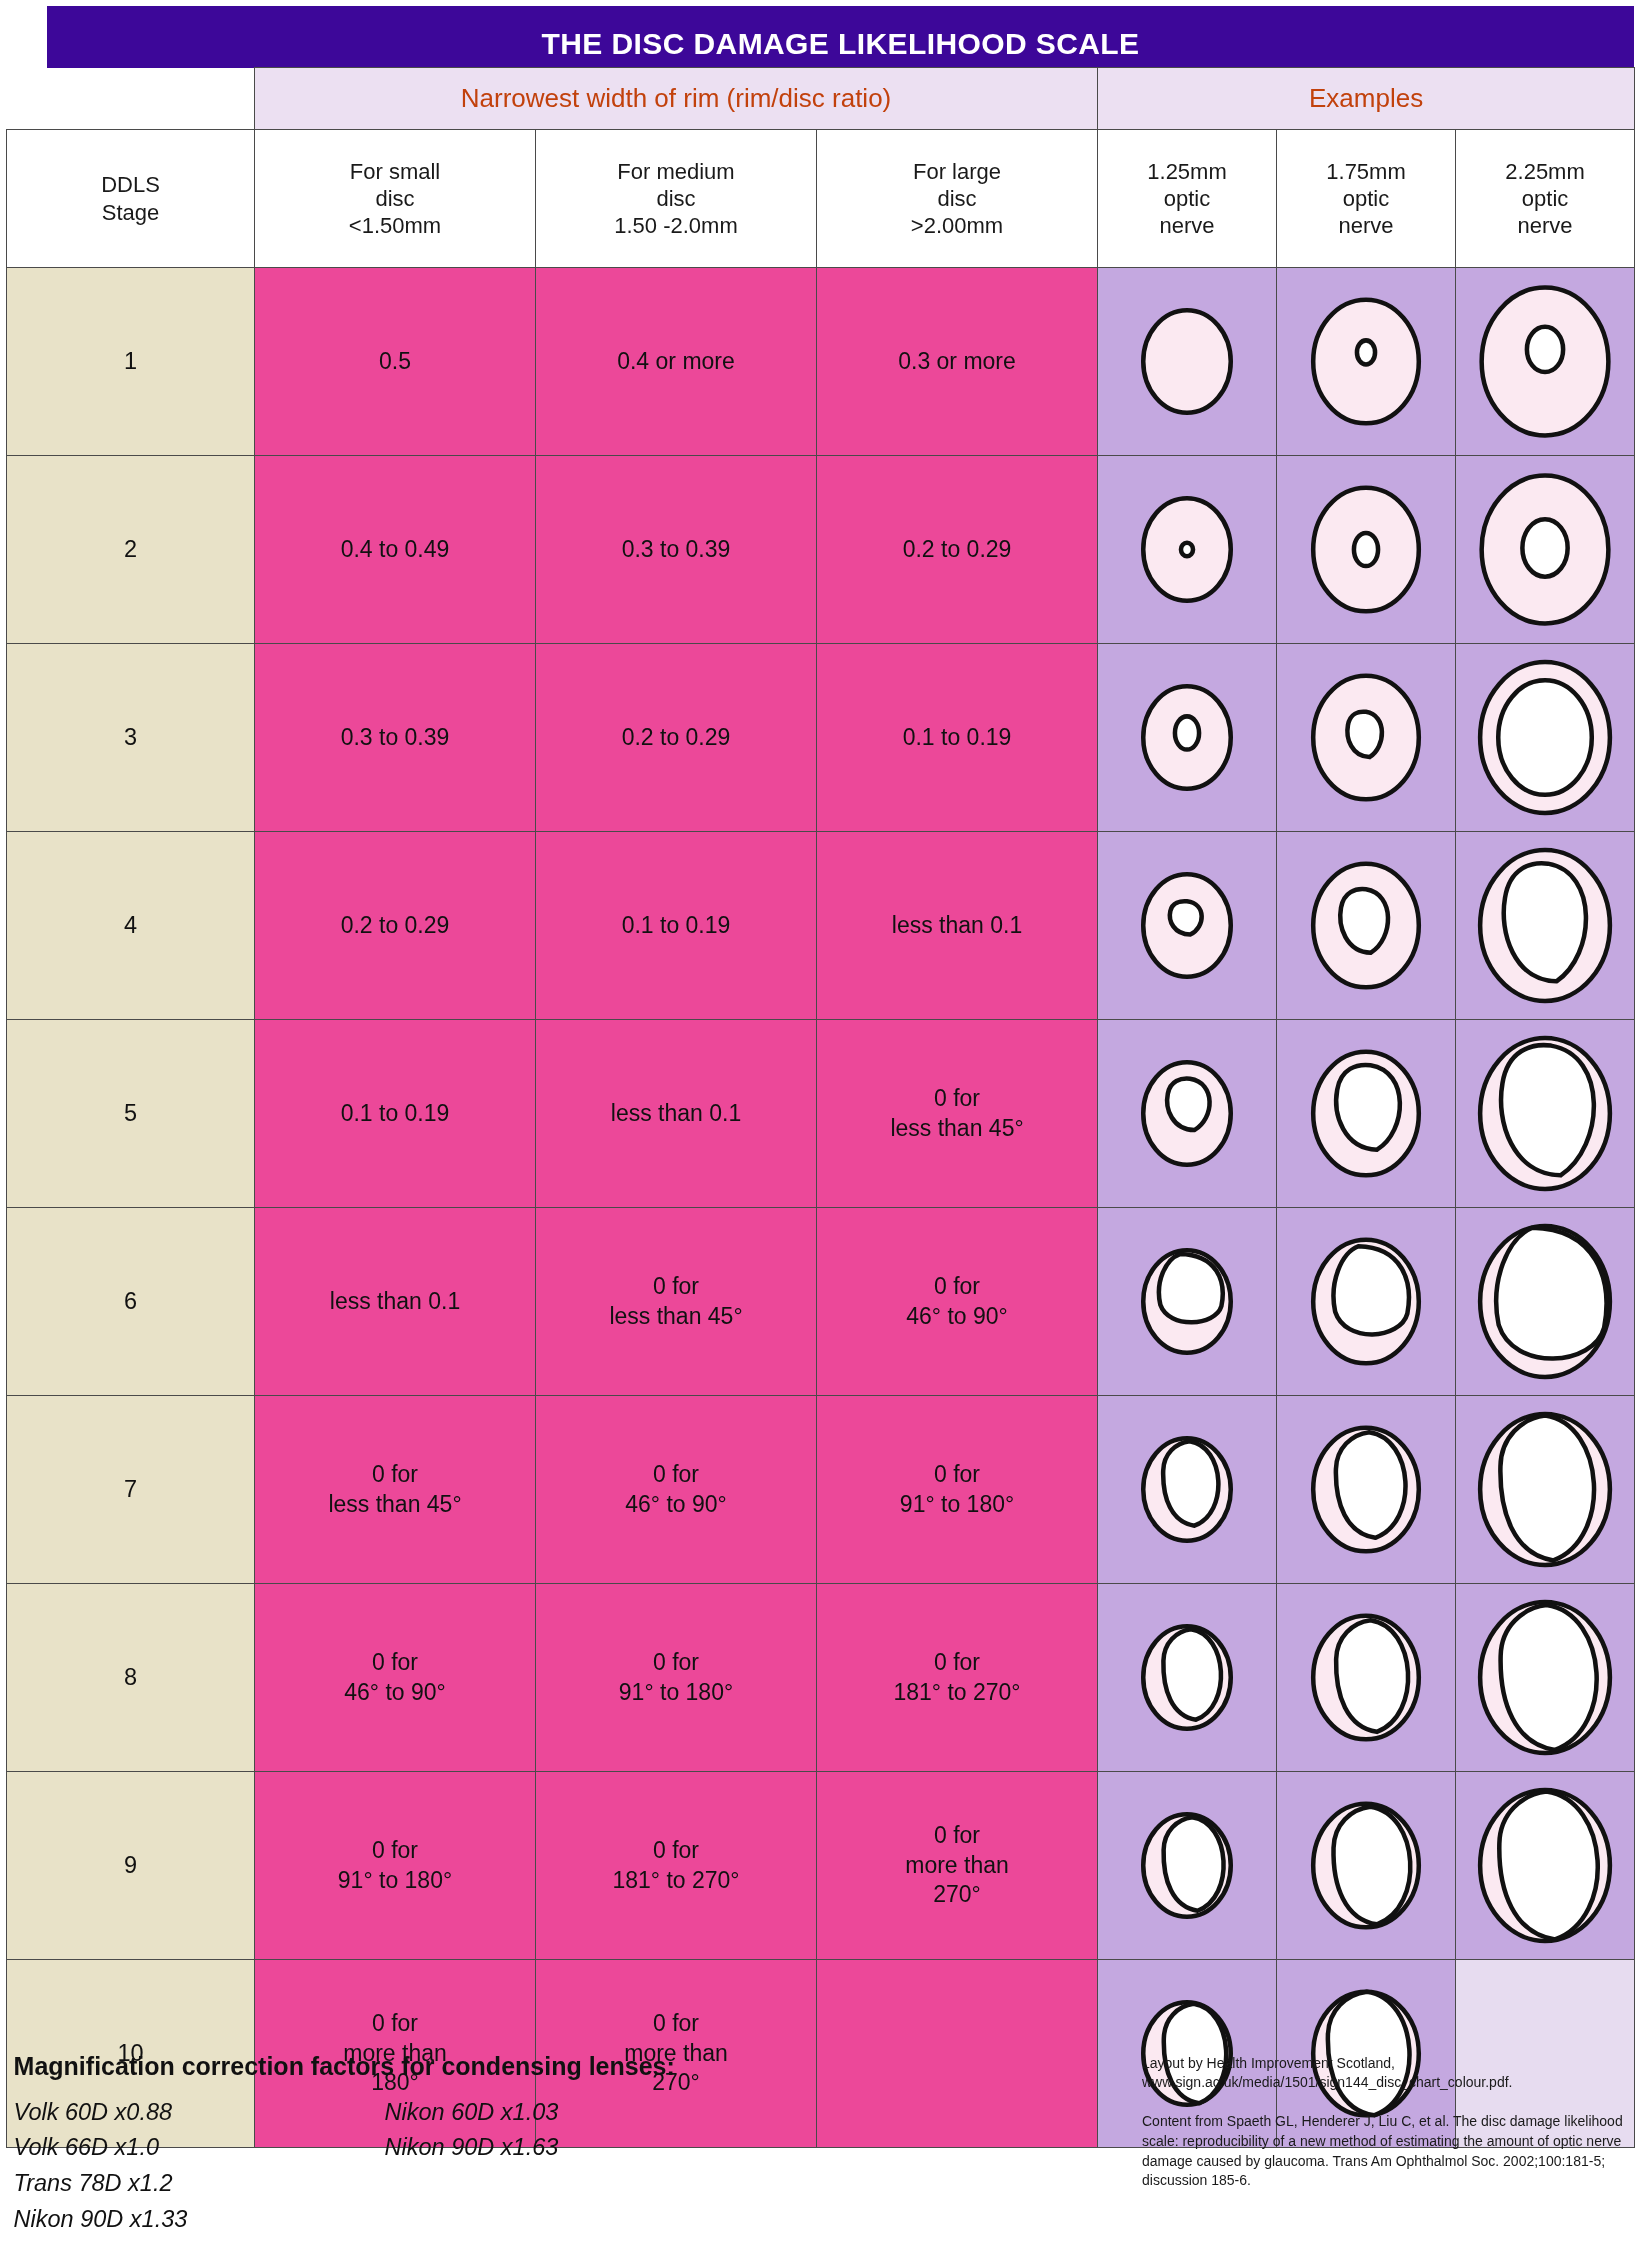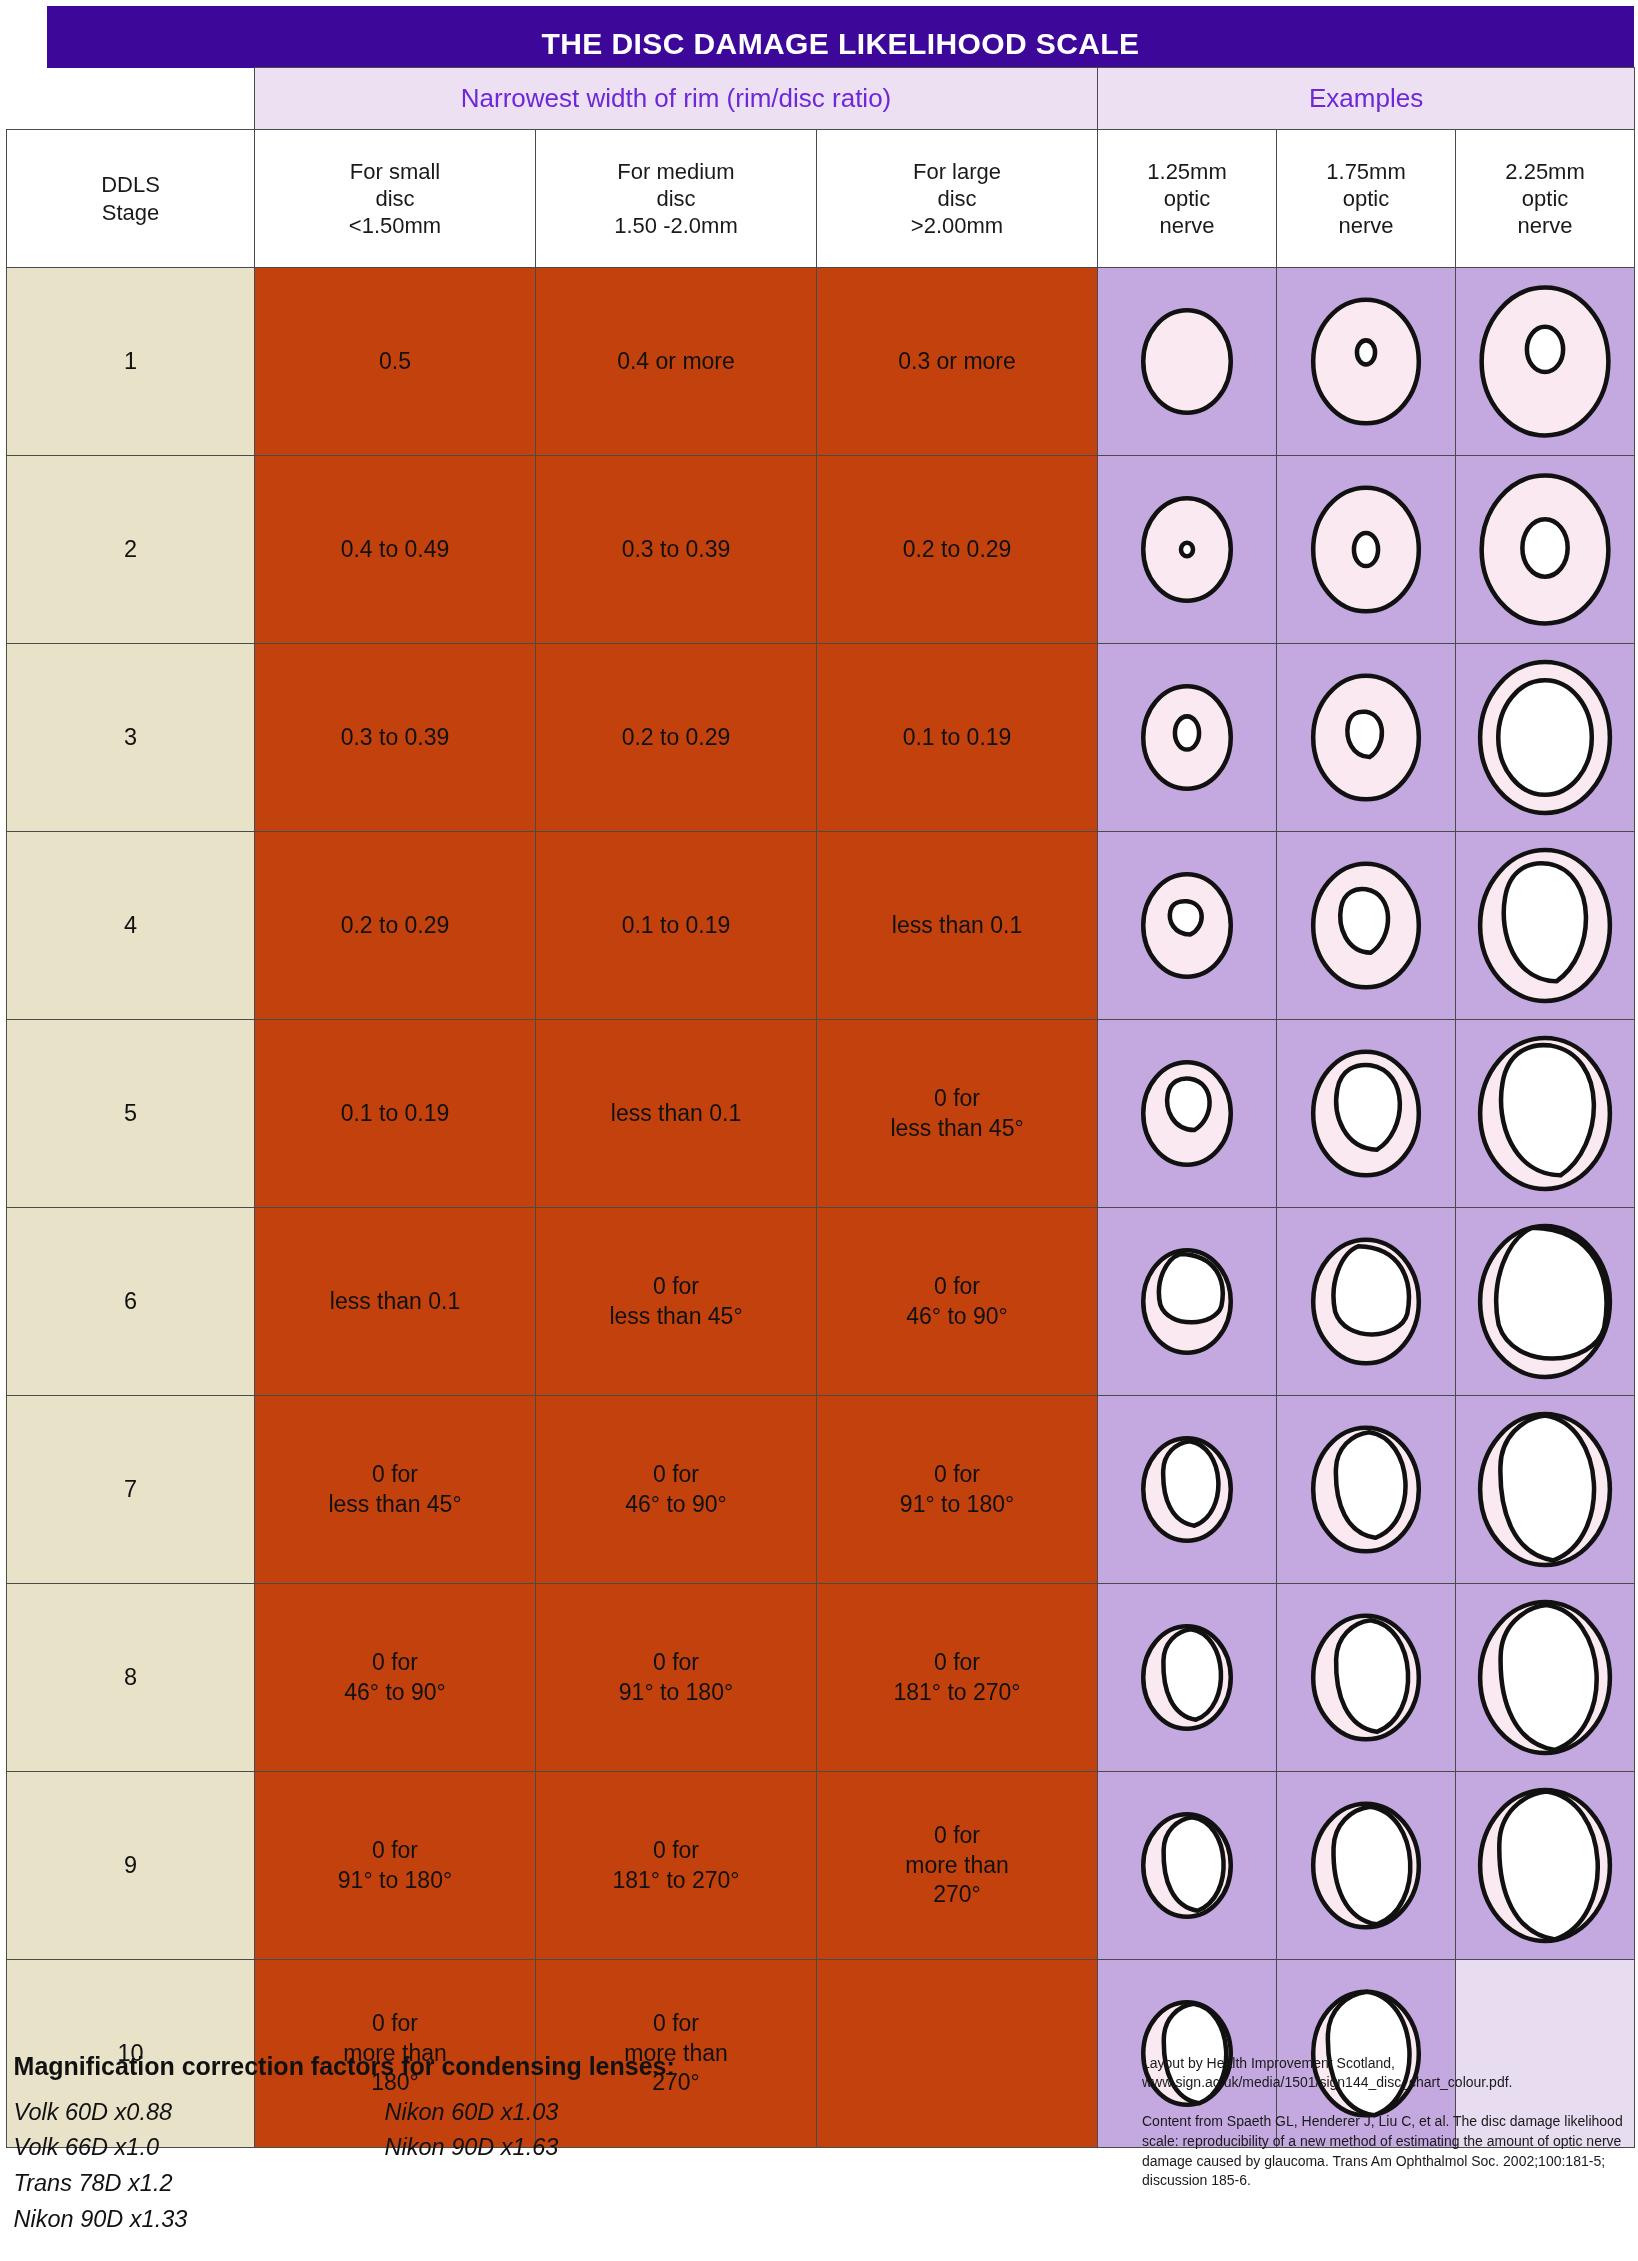--- a/index.html
+++ b/index.html
@@ -52,41 +52,41 @@
     vertical-align: middle;
     font-weight: normal;
   }
 
   
   .grp-blank { background: #ffffff; border: none !important; }
   .grp-head {
     background: #ece0f2;
     height: 62px;
     font-size: 26px;
-    color: #6d28d9;
+    color: #c2410c;
   }
 
   
   .col-head {
     background: #ffffff;
     height: 138px;
     font-size: 22px;
     line-height: 1.24;
     color: #1a1a1a;
   }
 
   
   .stage-cell {
     background: #e8e2c8;
     font-size: 23.5px;
     font-weight: bold;
     color: #111111;
   }
   .ratio-cell {
-    background: #c2410c;
+    background: #ec4899;
     font-size: 23px;
     line-height: 1.30;
     color: #111111;
   }
   .ratio-cell.empty { }
   .ex-cell {
     background: #c4a8e0;
     padding: 0;
   }
   .ex-cell.empty-ex { background: #e7dcf0; }

